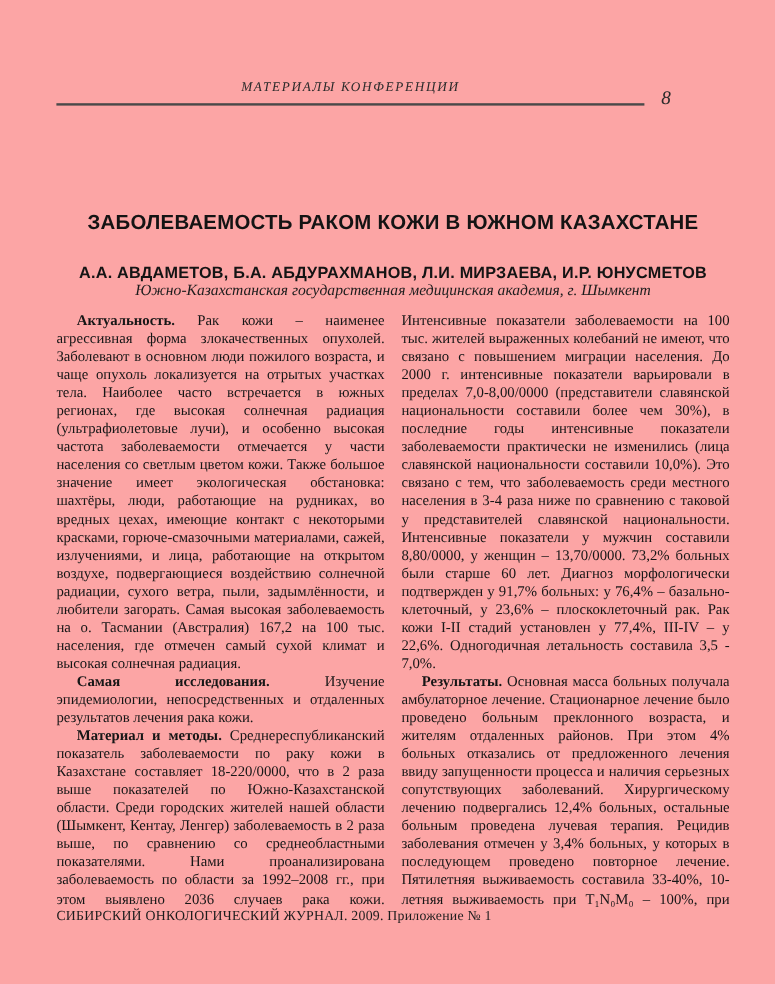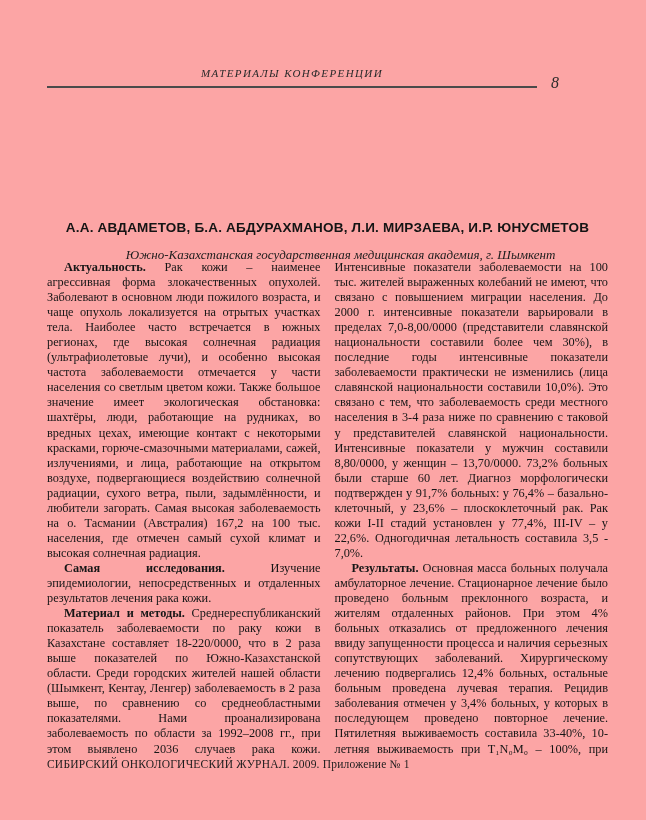--- a/index.html
+++ b/index.html
@@ -68,21 +68,21 @@
     font-weight: 700;
     font-size: 13.5px;
     letter-spacing: 0.2px;
     color: #141414;
   }
   .article-affiliation {
     position: absolute;
     top: 234px;
     left: 47px;
     width: 561px;
-    margin: 13px;
+    margin: 0;
     text-align: center;
     font-style: italic;
     font-size: 13px;
     color: #1c1c1c;
   }
   .article-body {
     position: absolute;
     top: 260px;
     left: 47px;
     width: 561px;
@@ -120,20 +120,21 @@
 <body>
 
 <div class="page">
 
   <div class="running-header">МАТЕРИАЛЫ КОНФЕРЕНЦИИ</div>
 
   <div class="header-rule"></div>
 
   <div class="page-number">8</div>
 
+  <h1 class="article-title">ЗАБОЛЕВАЕМОСТЬ РАКОМ КОЖИ В ЮЖНОМ КАЗАХСТАНЕ</h1>
 
   <h2 class="article-authors">А.А. АВДАМЕТОВ, Б.А. АБДУРАХМАНОВ, Л.И. МИРЗАЕВА, И.Р. ЮНУСМЕТОВ</h2>
 
   <div class="article-affiliation">Южно-Казахстанская государственная медицинская академия, г. Шымкент</div>
 
   <div class="article-body">
       <p class="para"><b>Актуальность.</b> <span>Рак кожи – наименее агрессивная форма злокачественных опухолей. Заболевают в основном люди пожилого возраста, и чаще опухоль локализуется на отрытых участках тела. Наиболее часто встречается в южных регионах, где высокая солнечная радиация (ультрафиолетовые лучи), и особенно высокая частота заболеваемости отмечается у части населения со светлым цветом кожи. Также большое значение имеет экологическая обстановка: шахтёры, люди, работающие на рудниках, во вредных цехах, имеющие контакт с некоторыми красками, горюче-смазочными материалами, сажей, излучениями, и лица, работающие на открытом воздухе, подвергающиеся воздействию солнечной радиации, сухого ветра, пыли, задымлённости, и любители загорать. Самая высокая заболеваемость на о. Тасмании (Австралия) 167,2 на 100 тыс. населения, где отмечен самый сухой климат и высокая солнечная радиация.</span></p>
       <p class="para"><b>Самая исследования.</b> <span>Изучение эпидемиологии, непосредственных и отдаленных результатов лечения рака кожи.</span></p>
       <p class="para"><b>Материал и методы.</b> <span>Среднереспубликанский показатель заболеваемости по раку кожи в Казахстане составляет 18-220/0000, что в 2 раза выше показателей по Южно-Казахстанской области. Среди городских жителей нашей области (Шымкент, Кентау, Ленгер) заболеваемость в 2 раза выше, по сравнению со среднеобластными показателями. Нами проанализирована заболеваемость по области за 1992–2008 гг., при этом выявлено 2036 случаев рака кожи. Интенсивные показатели заболеваемости на 100 тыс. жителей выраженных колебаний не имеют, что связано с повышением миграции населения. До 2000 г. интенсивные показатели варьировали в пределах 7,0-8,00/0000 (представители славянской национальности составили более чем 30%), в последние годы интенсивные показатели заболеваемости практически не изменились (лица славянской национальности составили 10,0%). Это связано с тем, что заболеваемость среди местного населения в 3-4 раза ниже по сравнению с таковой у представителей славянской национальности. Интенсивные показатели у мужчин составили 8,80/0000, у женщин – 13,70/0000. 73,2% больных были старше 60 лет. Диагноз морфологически подтвержден у 91,7% больных: у 76,4% – базально-клеточный, у 23,6% – плоскоклеточный рак. Рак кожи I-II стадий установлен у 77,4%, III-IV – у 22,6%. Одногодичная летальность составила 3,5 - 7,0%.</span></p>
       <p class="para"><b>Результаты.</b> <span>Основная масса больных получала амбулаторное лечение. Стационарное лечение было проведено больным преклонного возраста, и жителям отдаленных районов. При этом 4% больных отказались от предложенного лечения ввиду запущенности процесса и наличия серьезных сопутствующих заболеваний. Хирургическому лечению подвергались 12,4% больных, остальные больным проведена лучевая терапия. Рецидив заболевания отмечен у 3,4% больных, у которых в последующем проведено повторное лечение. Пятилетняя выживаемость составила 33-40%, 10-летняя выживаемость при Т₁N₀M₀ – 100%, при Т₂N₀M₀ – 84%, при Т₃₋₄ N₁M₀ – 40,2%. Это связано с тем, что большинство больных имели преклонный возраст, тяжелые сопутствующие заболевания и умирали не от рака кожи.</span></p>

